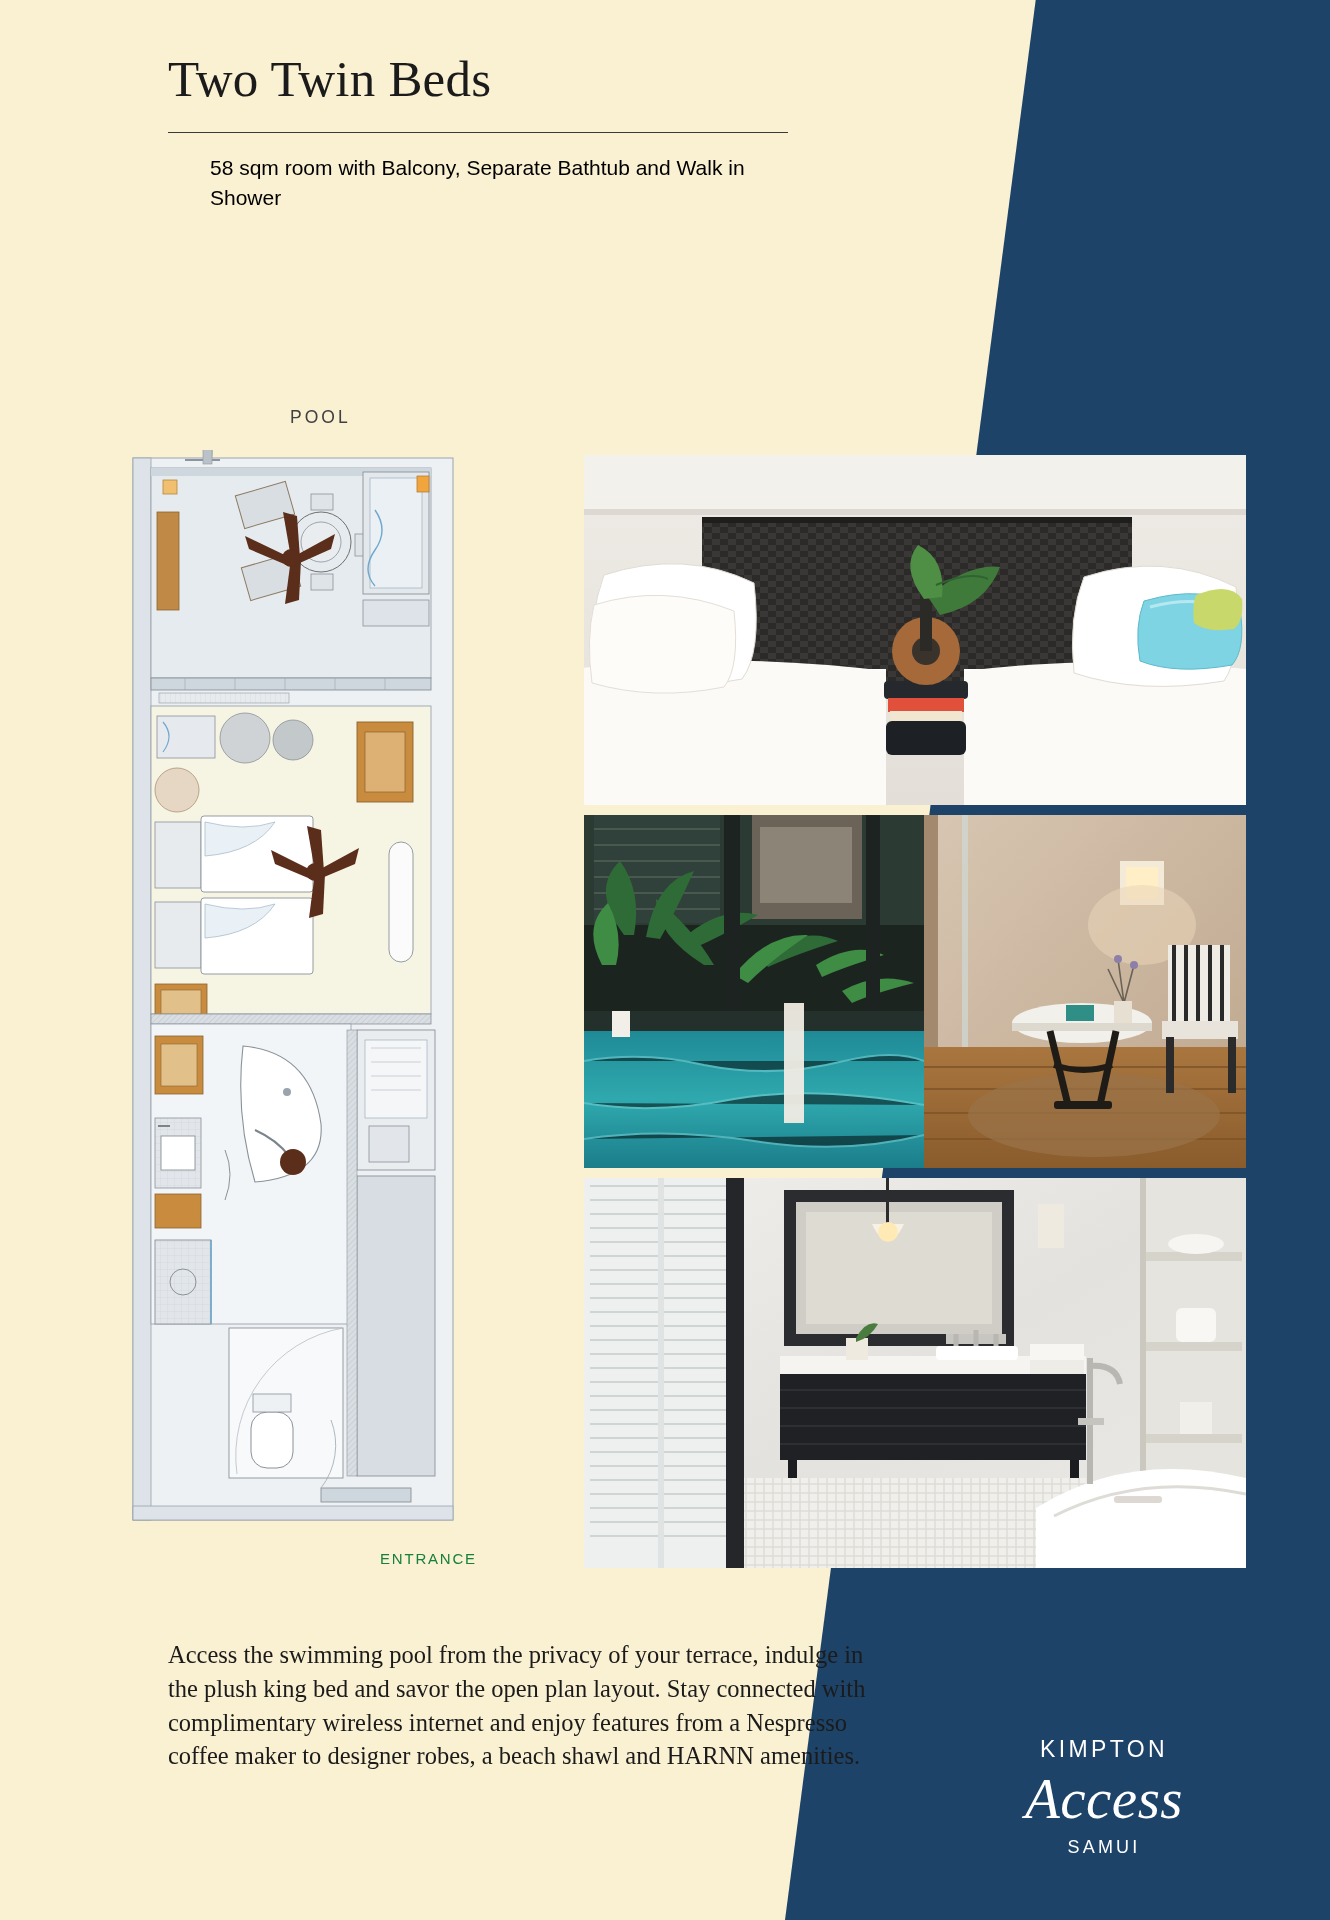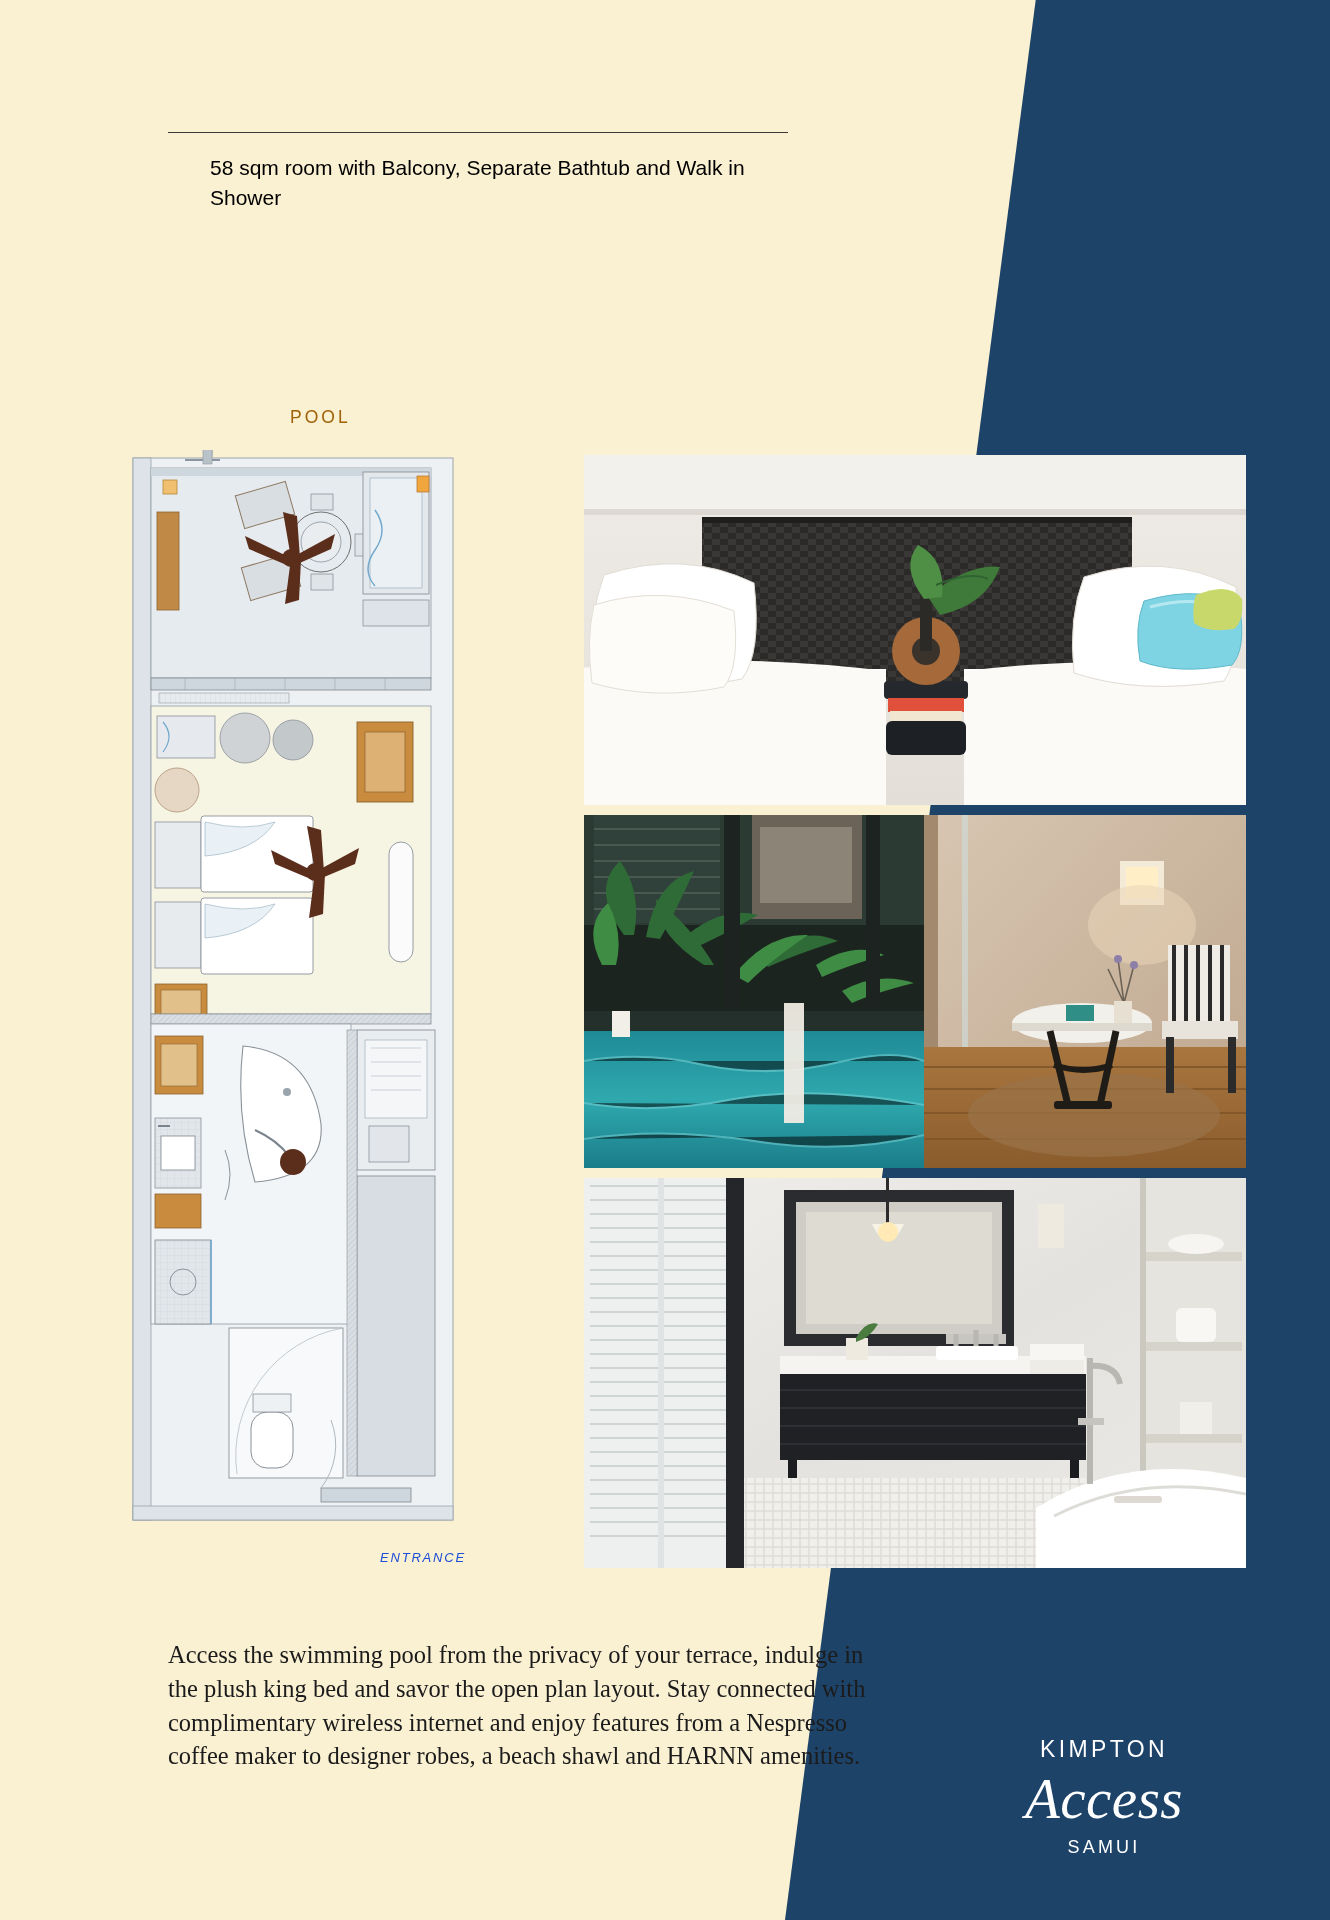--- a/index.html
+++ b/index.html
@@ -63,30 +63,29 @@
     top: 400px;
     width: 430px;
     height: 1180px;
   }
   .label-pool {
     position: absolute;
     left: 165px;
     top: 7px;
     font-size: 17.5px;
     letter-spacing: 3px;
-    color: #a16207;
+    color: #404040;
   }
   .label-entrance {
     position: absolute;
     left: 255px;
     top: 1150px;
-    font-size: 13px;
+    font-size: 15px;
     letter-spacing: 1.8px;
-    color: #1d4ed8;
-    font-style: italic;
+    color: #15803d;
   }
   .plan-svg {
     position: absolute;
     left: 0;
     top: 50px;
   }
 
   
   .photo {
     position: absolute;
@@ -135,21 +134,21 @@
     margin-top: 8px;
   }
 </style>
 </head>
 <body>
 
 <div class="navy-panel"></div>
 
 <div class="header">
   <h1 class="title">
-    <br>
+    <span>Two Twin Beds</span><br>
   </h1>
   <div class="rule"></div>
   <div class="subtitle">58 sqm room with Balcony, Separate Bathtub and Walk in Shower</div>
 </div>
 
 <div class="plan-wrap">
   <div class="label-pool">POOL</div>
   <div class="label-entrance">ENTRANCE</div>
 
   <svg class="plan-svg" width="340" height="1090" viewBox="0 0 340 1090">

